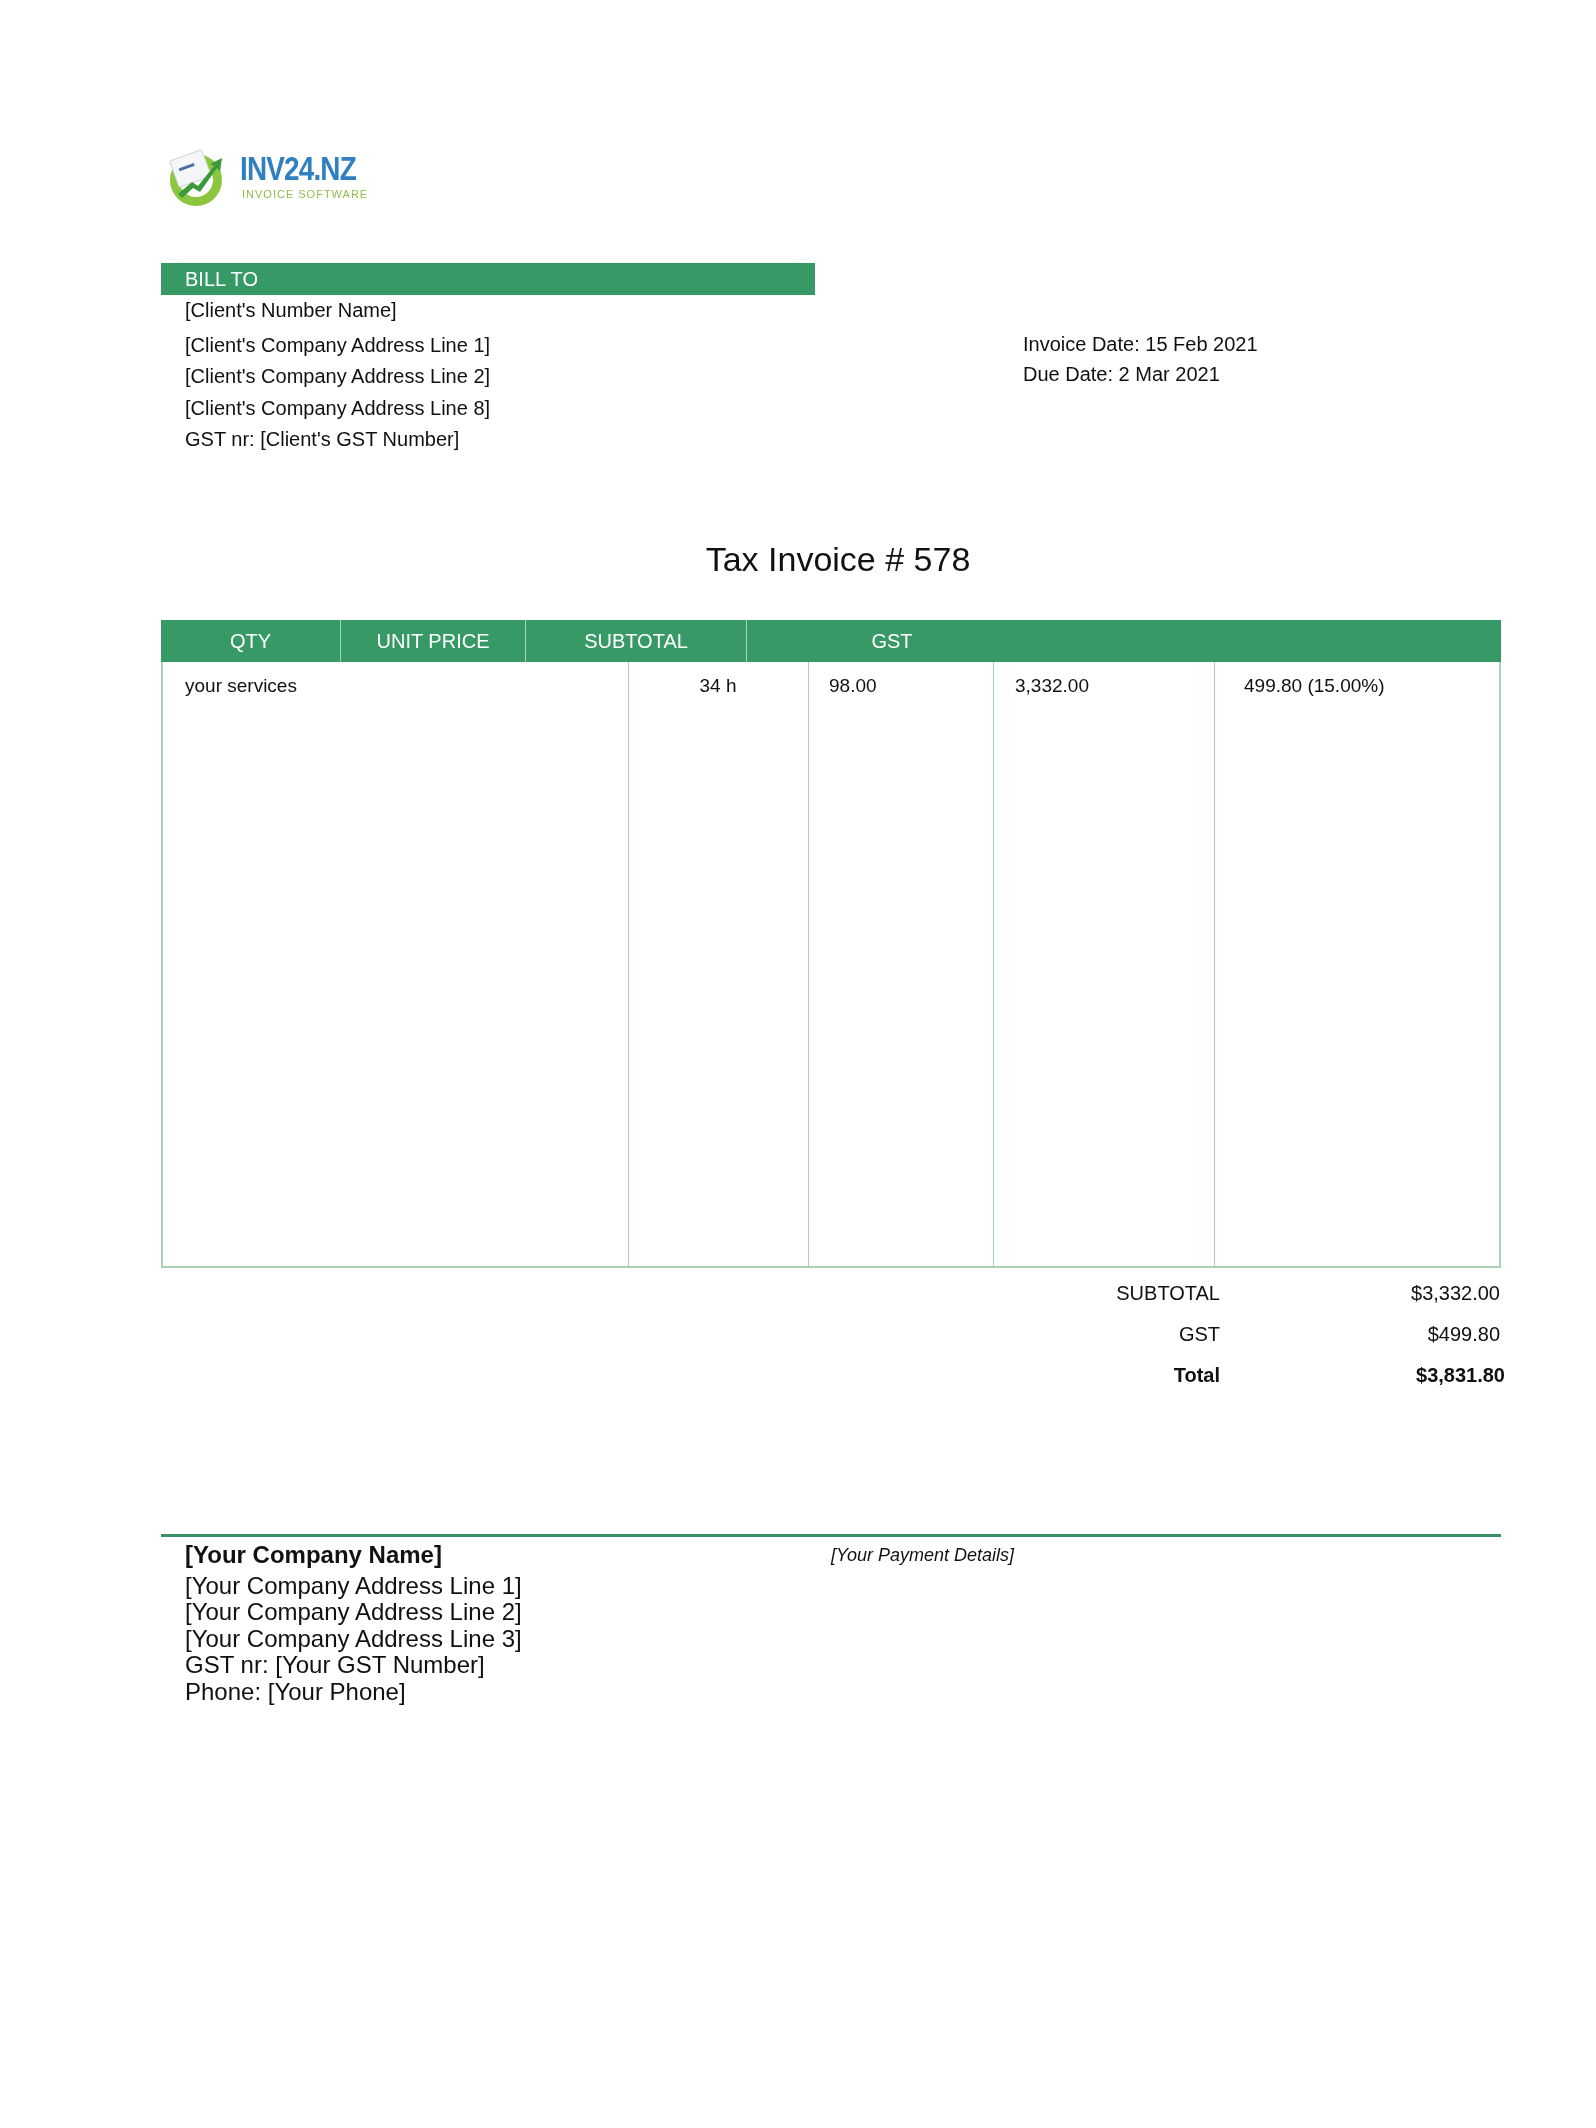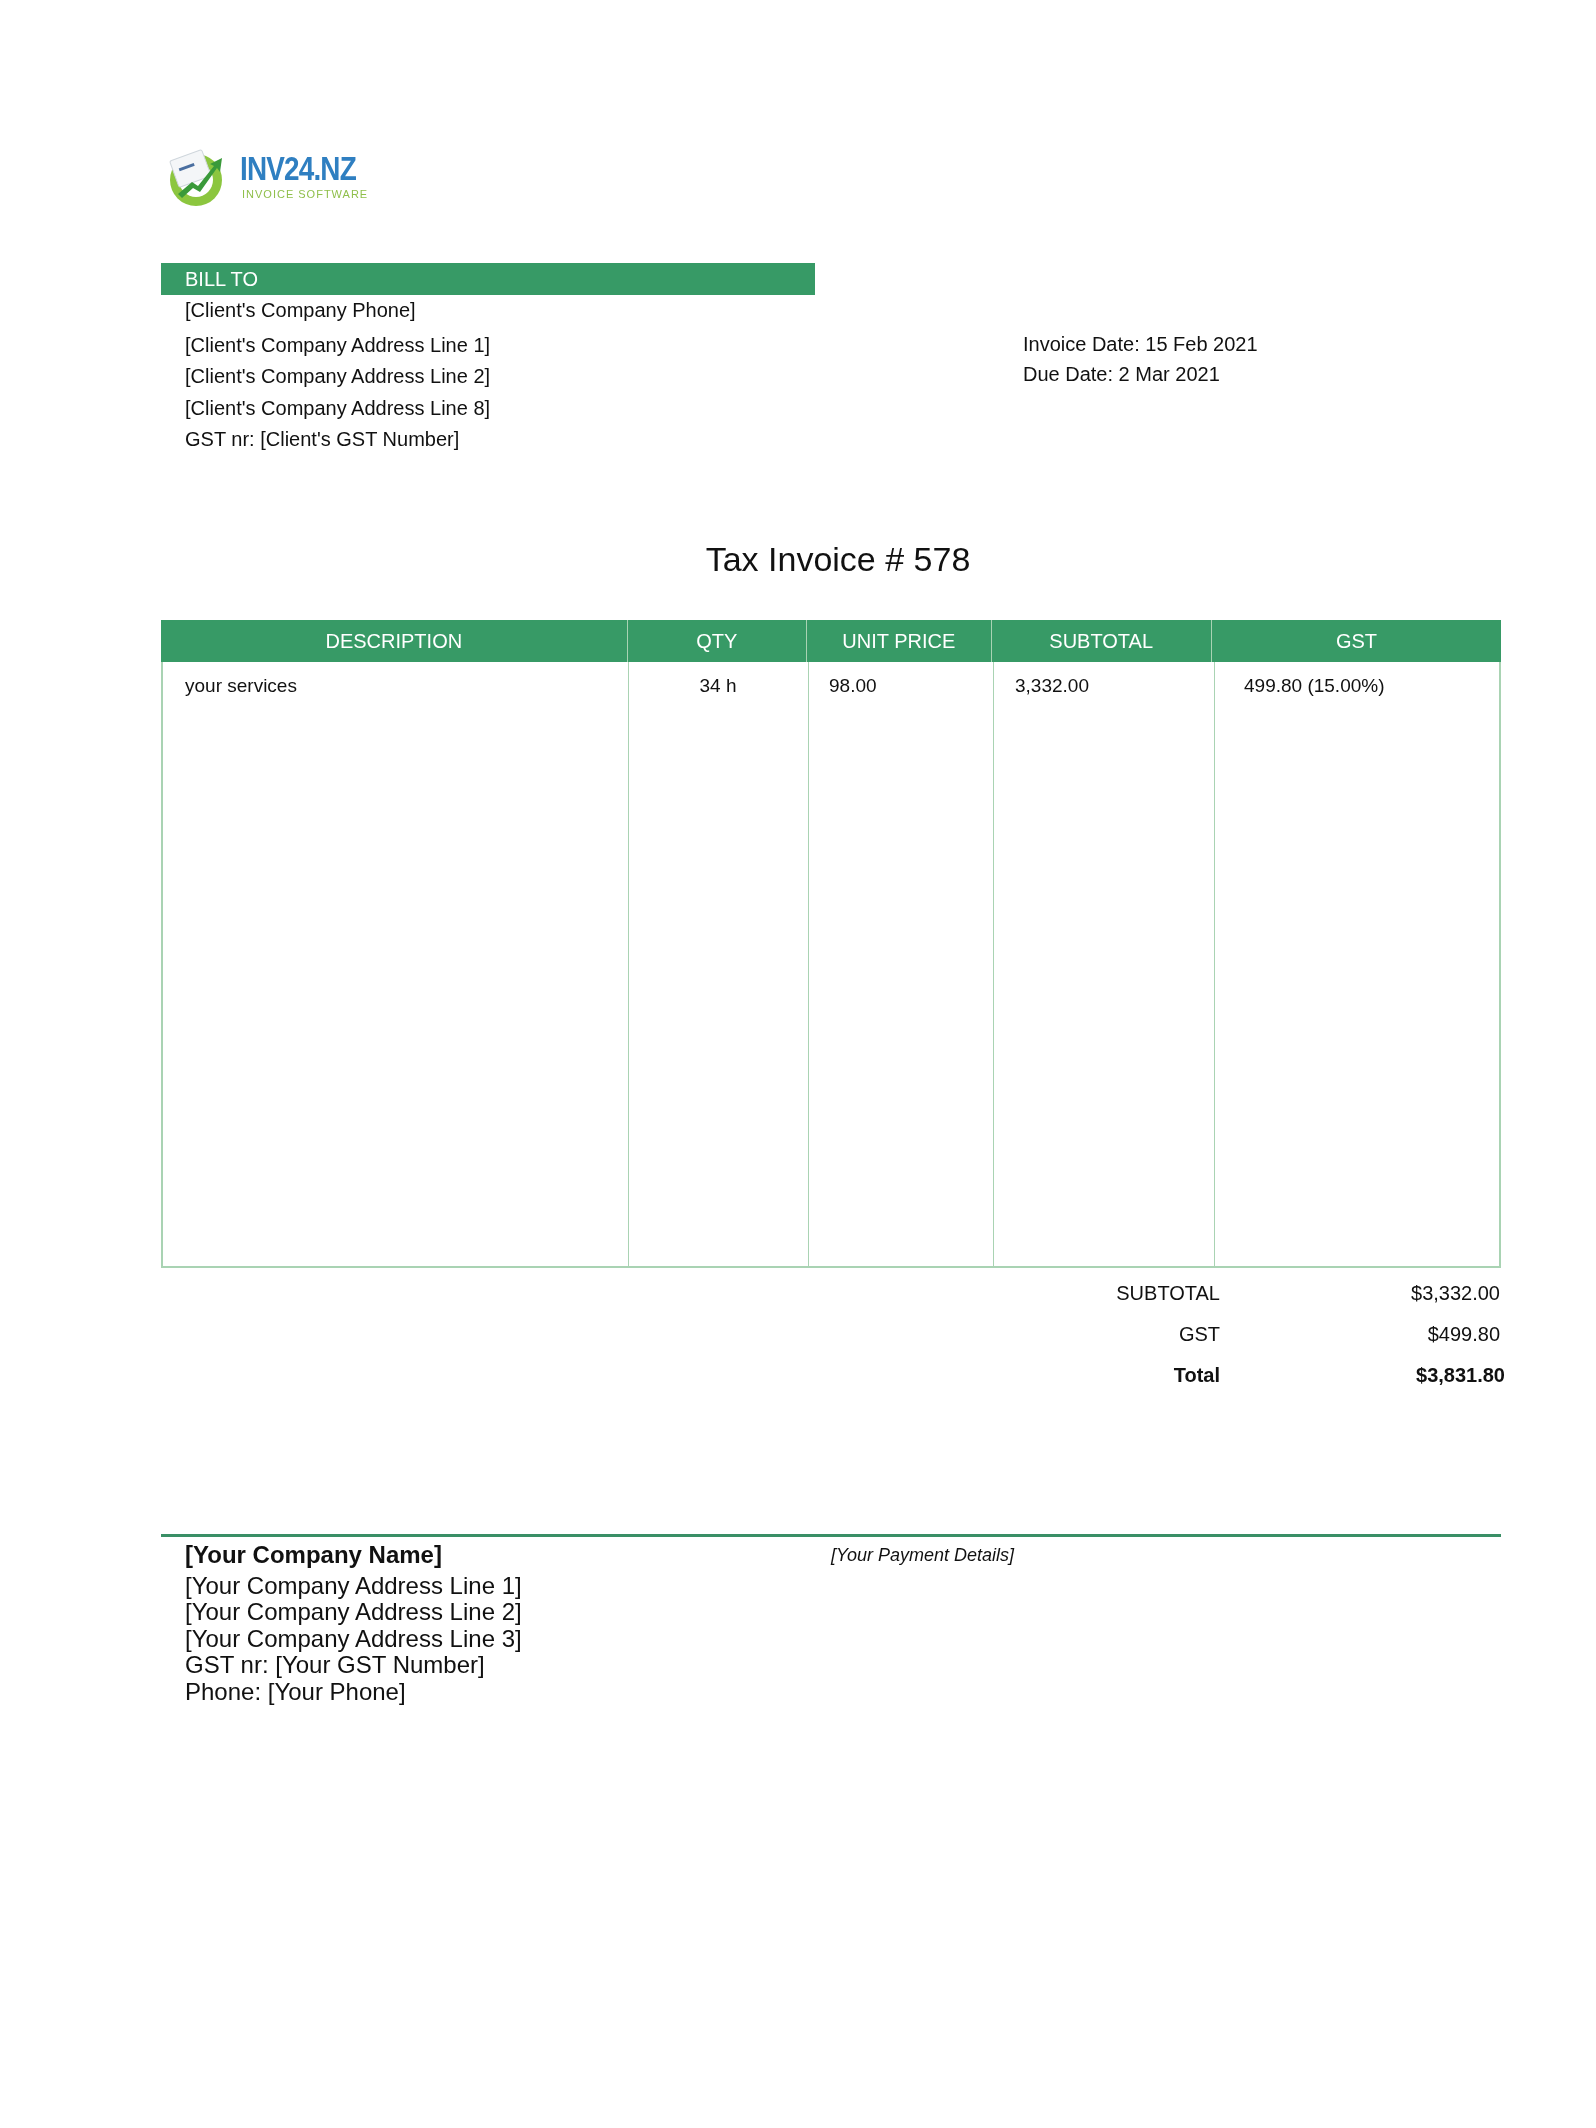--- a/index.html
+++ b/index.html
@@ -79,34 +79,33 @@
       <rect x="10" y="10" width="34" height="28" rx="2" fill="#f4f6f8" stroke="#cfd6dc" stroke-width="1"></rect>
       <rect x="16" y="20" width="16" height="3" fill="#4a6fa0"></rect>
     </g>
     <path d="M14 50 L28 38 L34 42 L50 22 L46 20 L58 14 L56 28 L53 24 L36 48 L29 44 L18 54 Z" fill="#3a9a3a"></path>
   </svg>
   <div class="logo-title">INV24.NZ</div>
   <div class="logo-sub">INVOICE SOFTWARE</div>
 </div>
 
 <div class="abs billto-bar">BILL TO</div>
-<div class="abs client" style="top:298px">[Client's Company Phone]</div>
+<div class="abs client" style="top:298px">[Client's Number Name]</div>
 <div class="abs client" style="top:333px">[Client's Company Address Line 1]</div>
 <div class="abs client" style="top:364px">[Client's Company Address Line 2]</div>
 <div class="abs client" style="top:396px">[Client's Company Address Line 8]</div>
 <div class="abs client" style="top:427px">GST nr: [Client's GST Number]</div>
 
 <div class="abs dates" style="top:332px">Invoice Date: 15 Feb 2021</div>
 <div class="abs dates bold" style="top:362px">Due Date: 2 Mar 2021</div>
 
 <div class="abs title">Tax Invoice #  578</div>
 
 <div class="abs tbl">
   <div class="thead">
-    <div class="th" style="width:468px">DESCRIPTION</div>
     <div class="th" style="width:180px">QTY</div>
     <div class="th" style="width:185px">UNIT PRICE</div>
     <div class="th" style="width:221px">SUBTOTAL</div>
     <div class="th" style="width:290px">GST</div>
   </div>
   <div class="col-div" style="left:465px"></div>
   <div class="col-div" style="left:645px"></div>
   <div class="col-div" style="left:830px"></div>
   <div class="col-div" style="left:1051px"></div>
 

